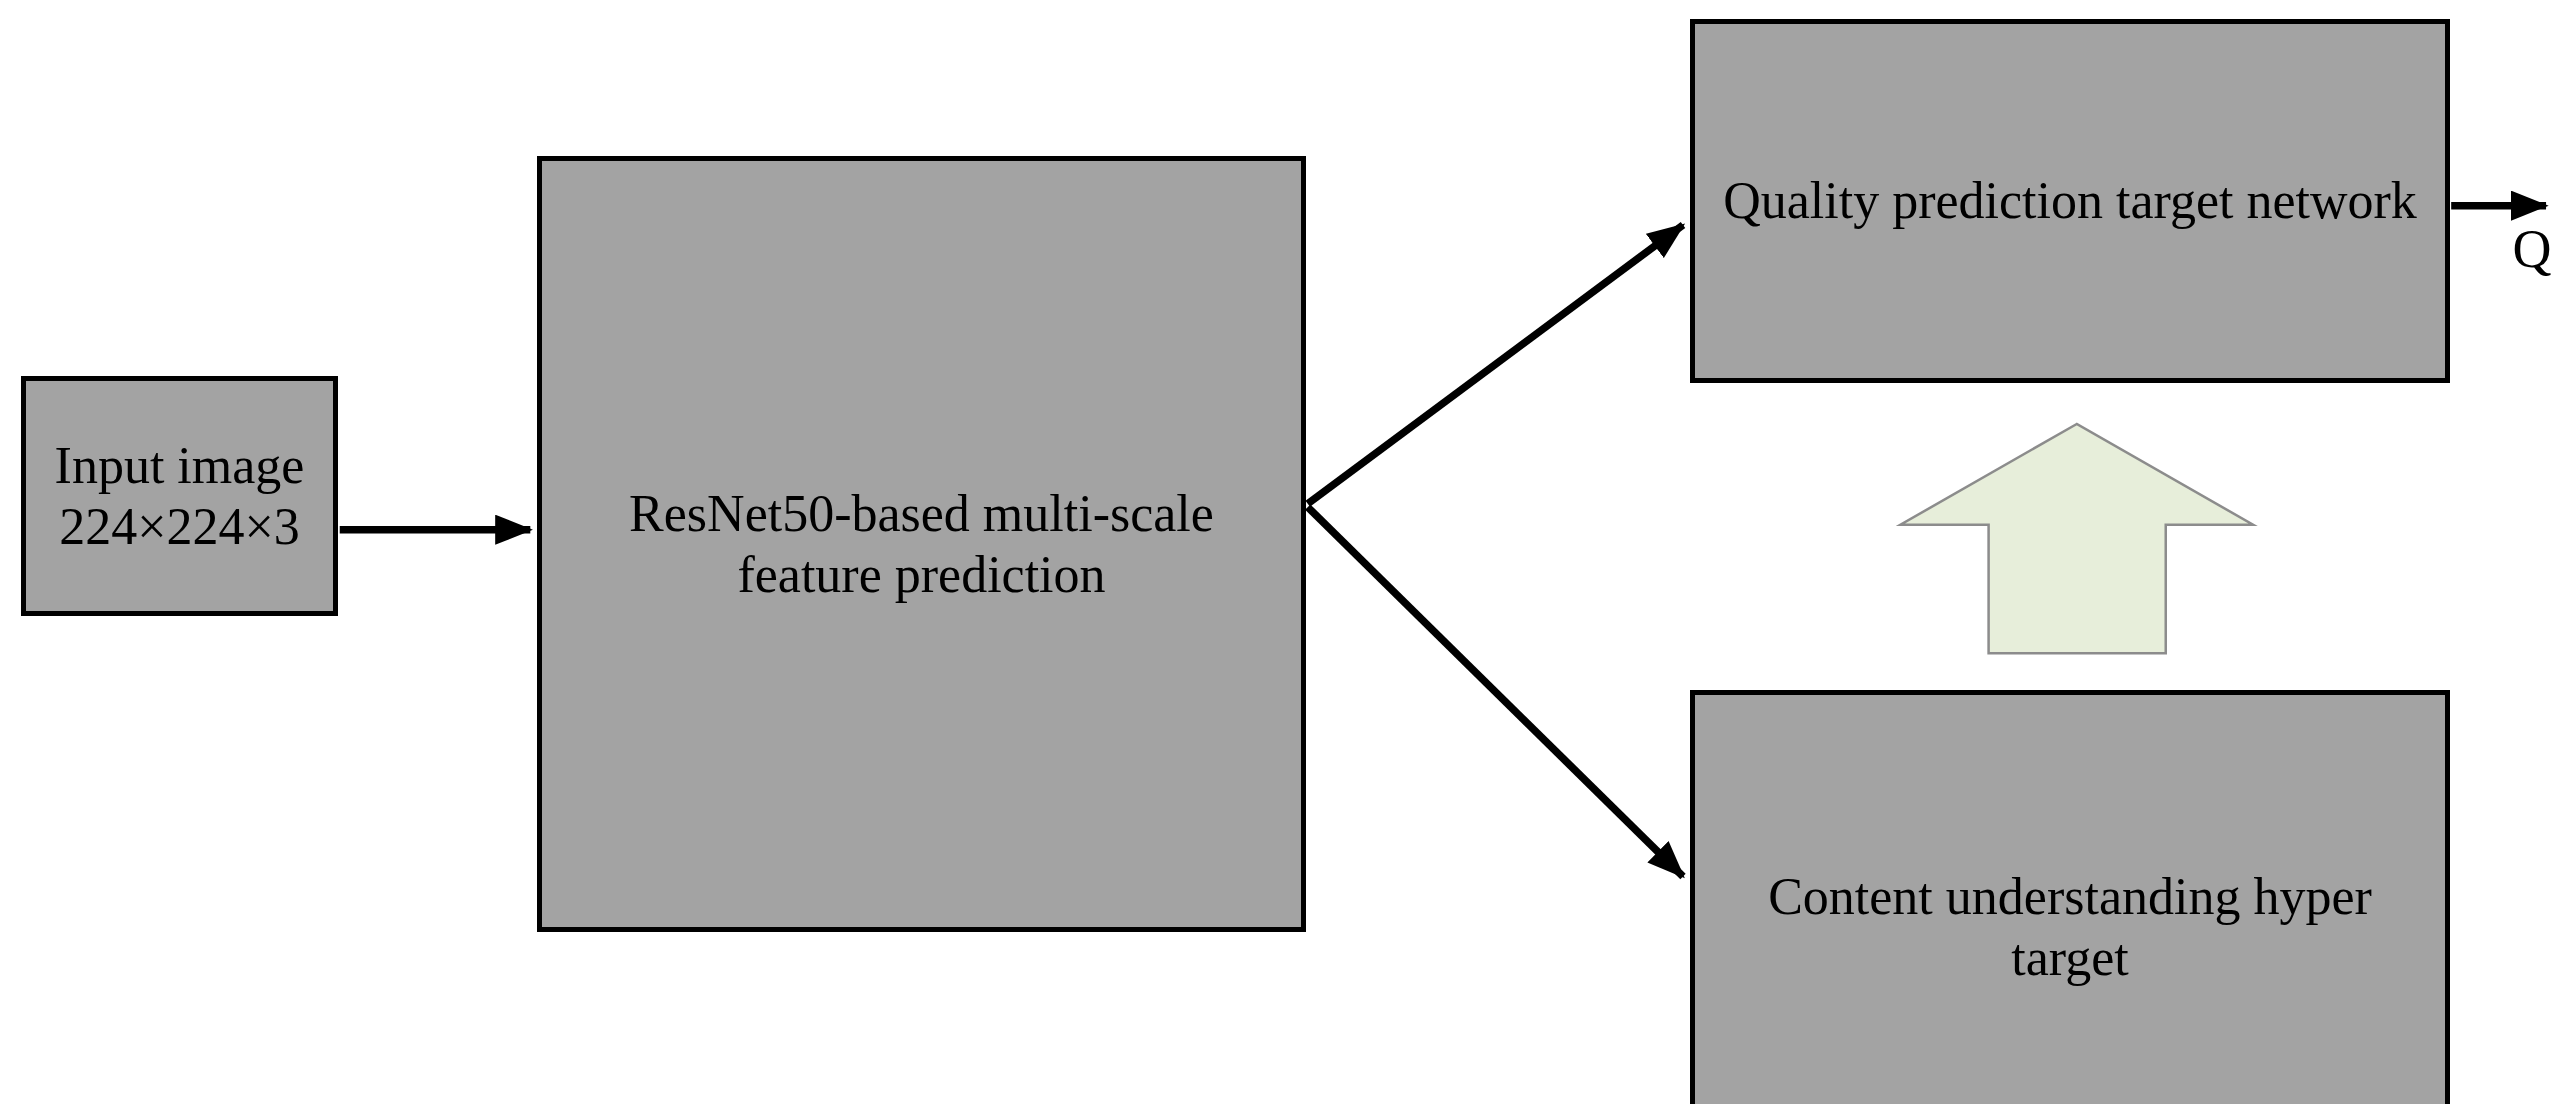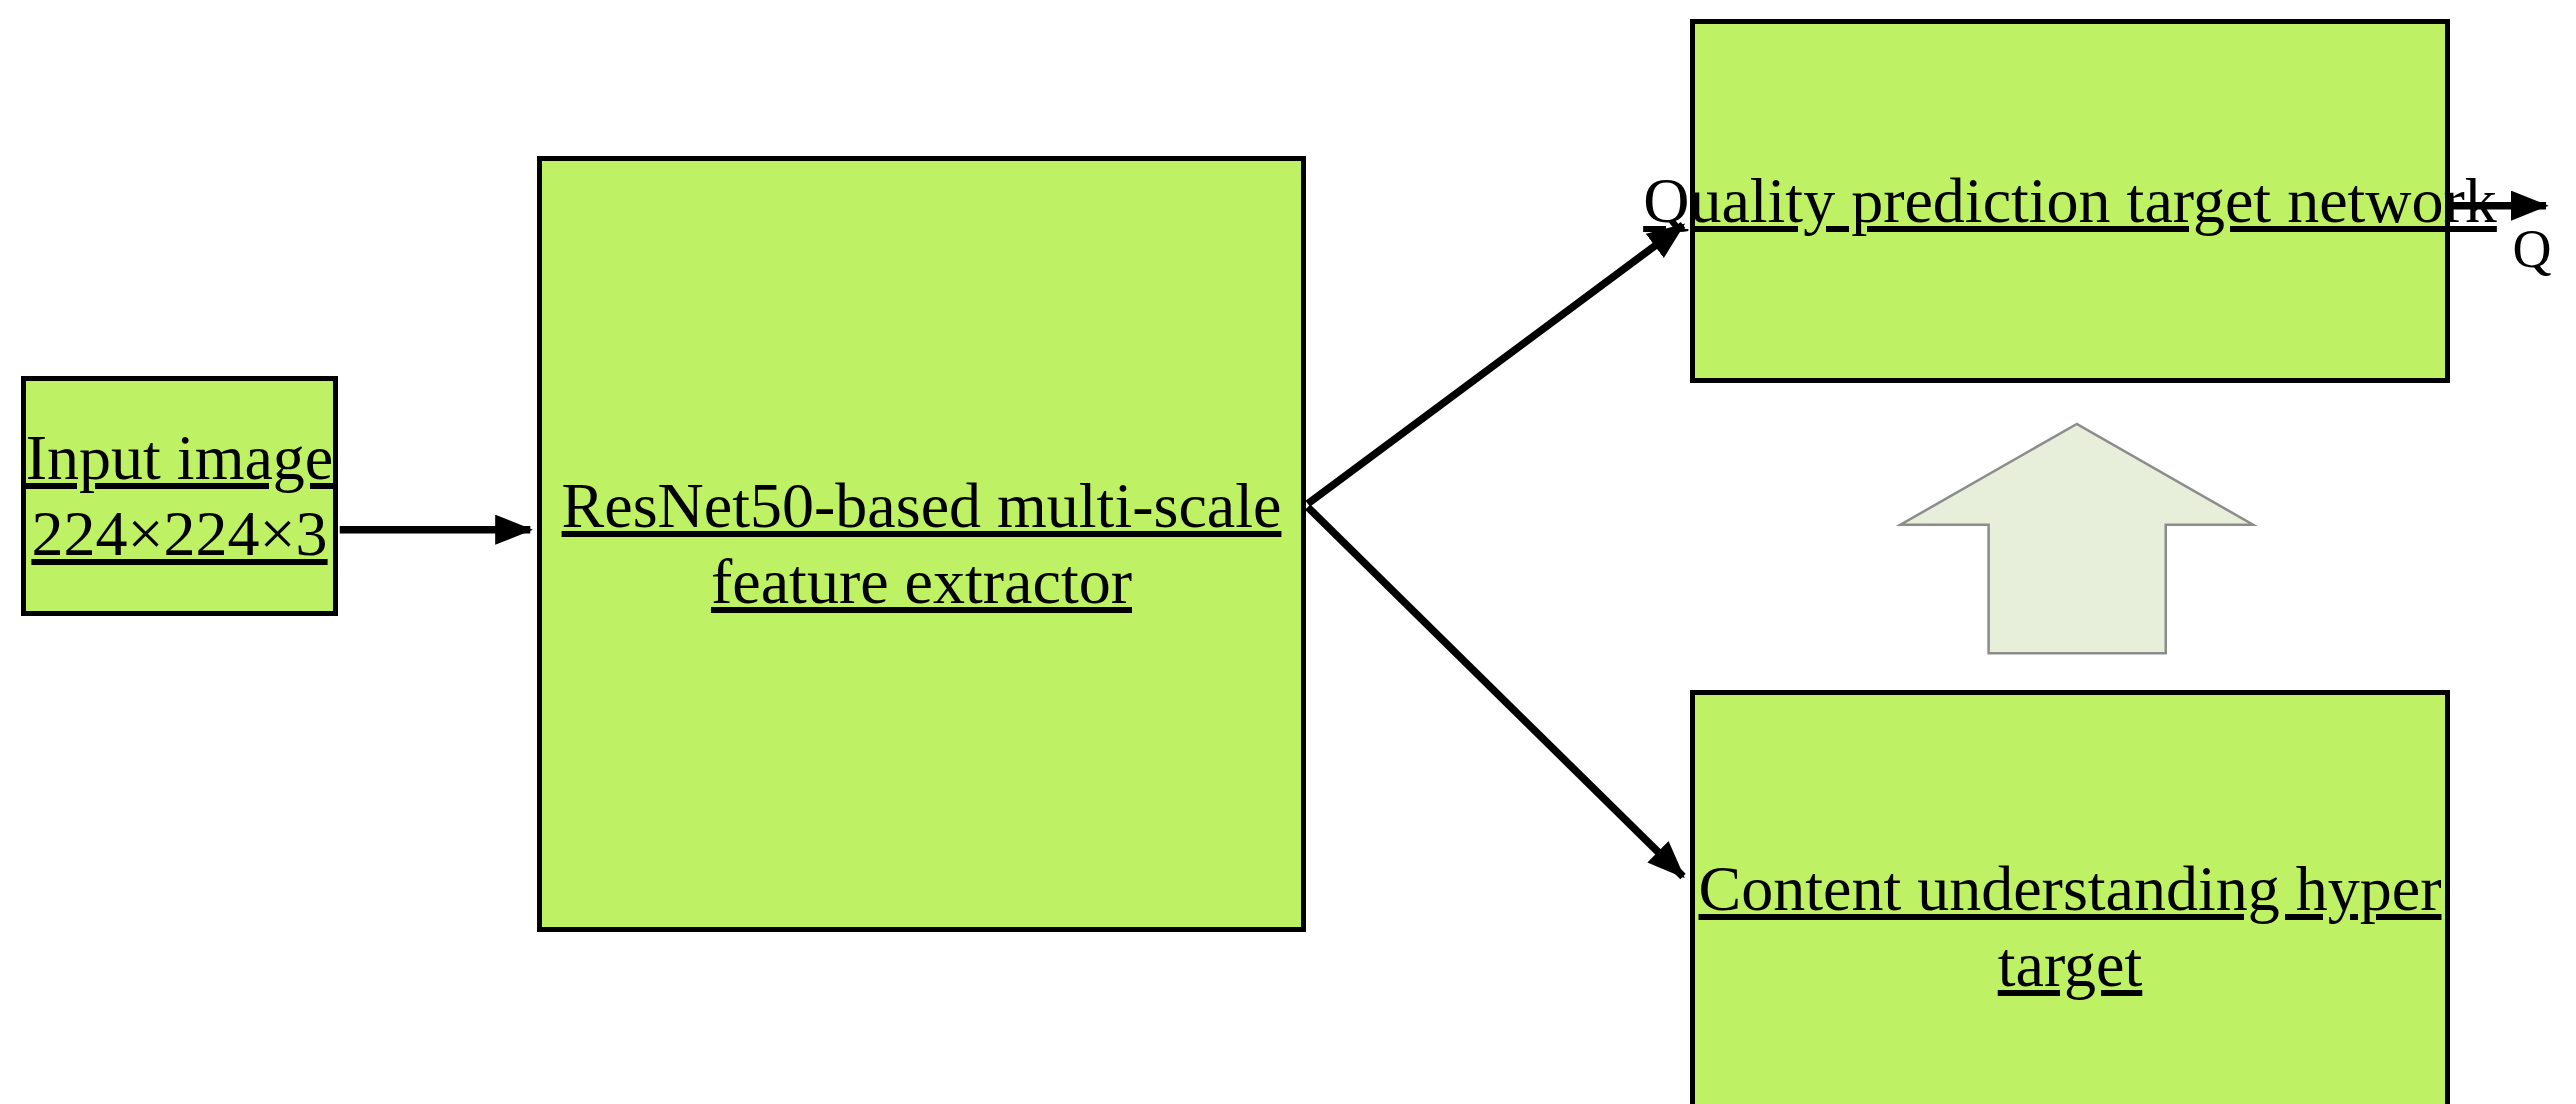--- a/index.html
+++ b/index.html
@@ -20,30 +20,29 @@
     position: absolute;
     left: 0;
     top: 0;
     width: 2576px;
     height: 1104px;
   }
   .node {
     position: absolute;
     box-sizing: border-box;
     border: 5px solid #000000;
-    background: #bef264;
+    background: #a3a3a3;
     display: flex;
     flex-direction: column;
     align-items: center;
     justify-content: center;
     text-align: center;
-    font-size: 64px;
+    font-size: 52px;
     line-height: 1.18;
     z-index: 2;
-    text-decoration: underline;
   }
   .node span { display: block; white-space: nowrap; }
   #node-input     { left: 21px;   top: 376px; width: 317px; height: 240px; }
   #node-extractor { left: 537px;  top: 156px; width: 769px; height: 776px; text-align: center; }
   #node-target    { left: 1690px; top: 18.5px;  width: 760px; height: 364px; }
   #node-hyper     { left: 1690px; top: 690px; width: 760px; height: 474px; }
   .q-label {
     position: absolute;
     left: 2486px;
     top: 220px;
@@ -77,21 +76,21 @@
     <polygon points="2473,505 2263,625 2368,625 2368,778 2579,778 2579,625 2683,625" stroke-width="3" fill="#e7eeda" stroke="#8c8c8c"></polygon>
   </svg>
 
   <div class="node" id="node-input">
     <span>Input image</span>
     <span>224×224×3</span>
   </div>
 
   <div class="node" id="node-extractor">
     <span>ResNet50-based multi-scale</span>
-    <span>feature extractor</span>
+    <span>feature prediction</span>
   </div>
 
   <div class="node" id="node-target">
     <span>Quality prediction target network</span>
   </div>
 
   <div class="node" id="node-hyper">
     <span>Content understanding hyper</span>
     <span>target</span>
   </div>

